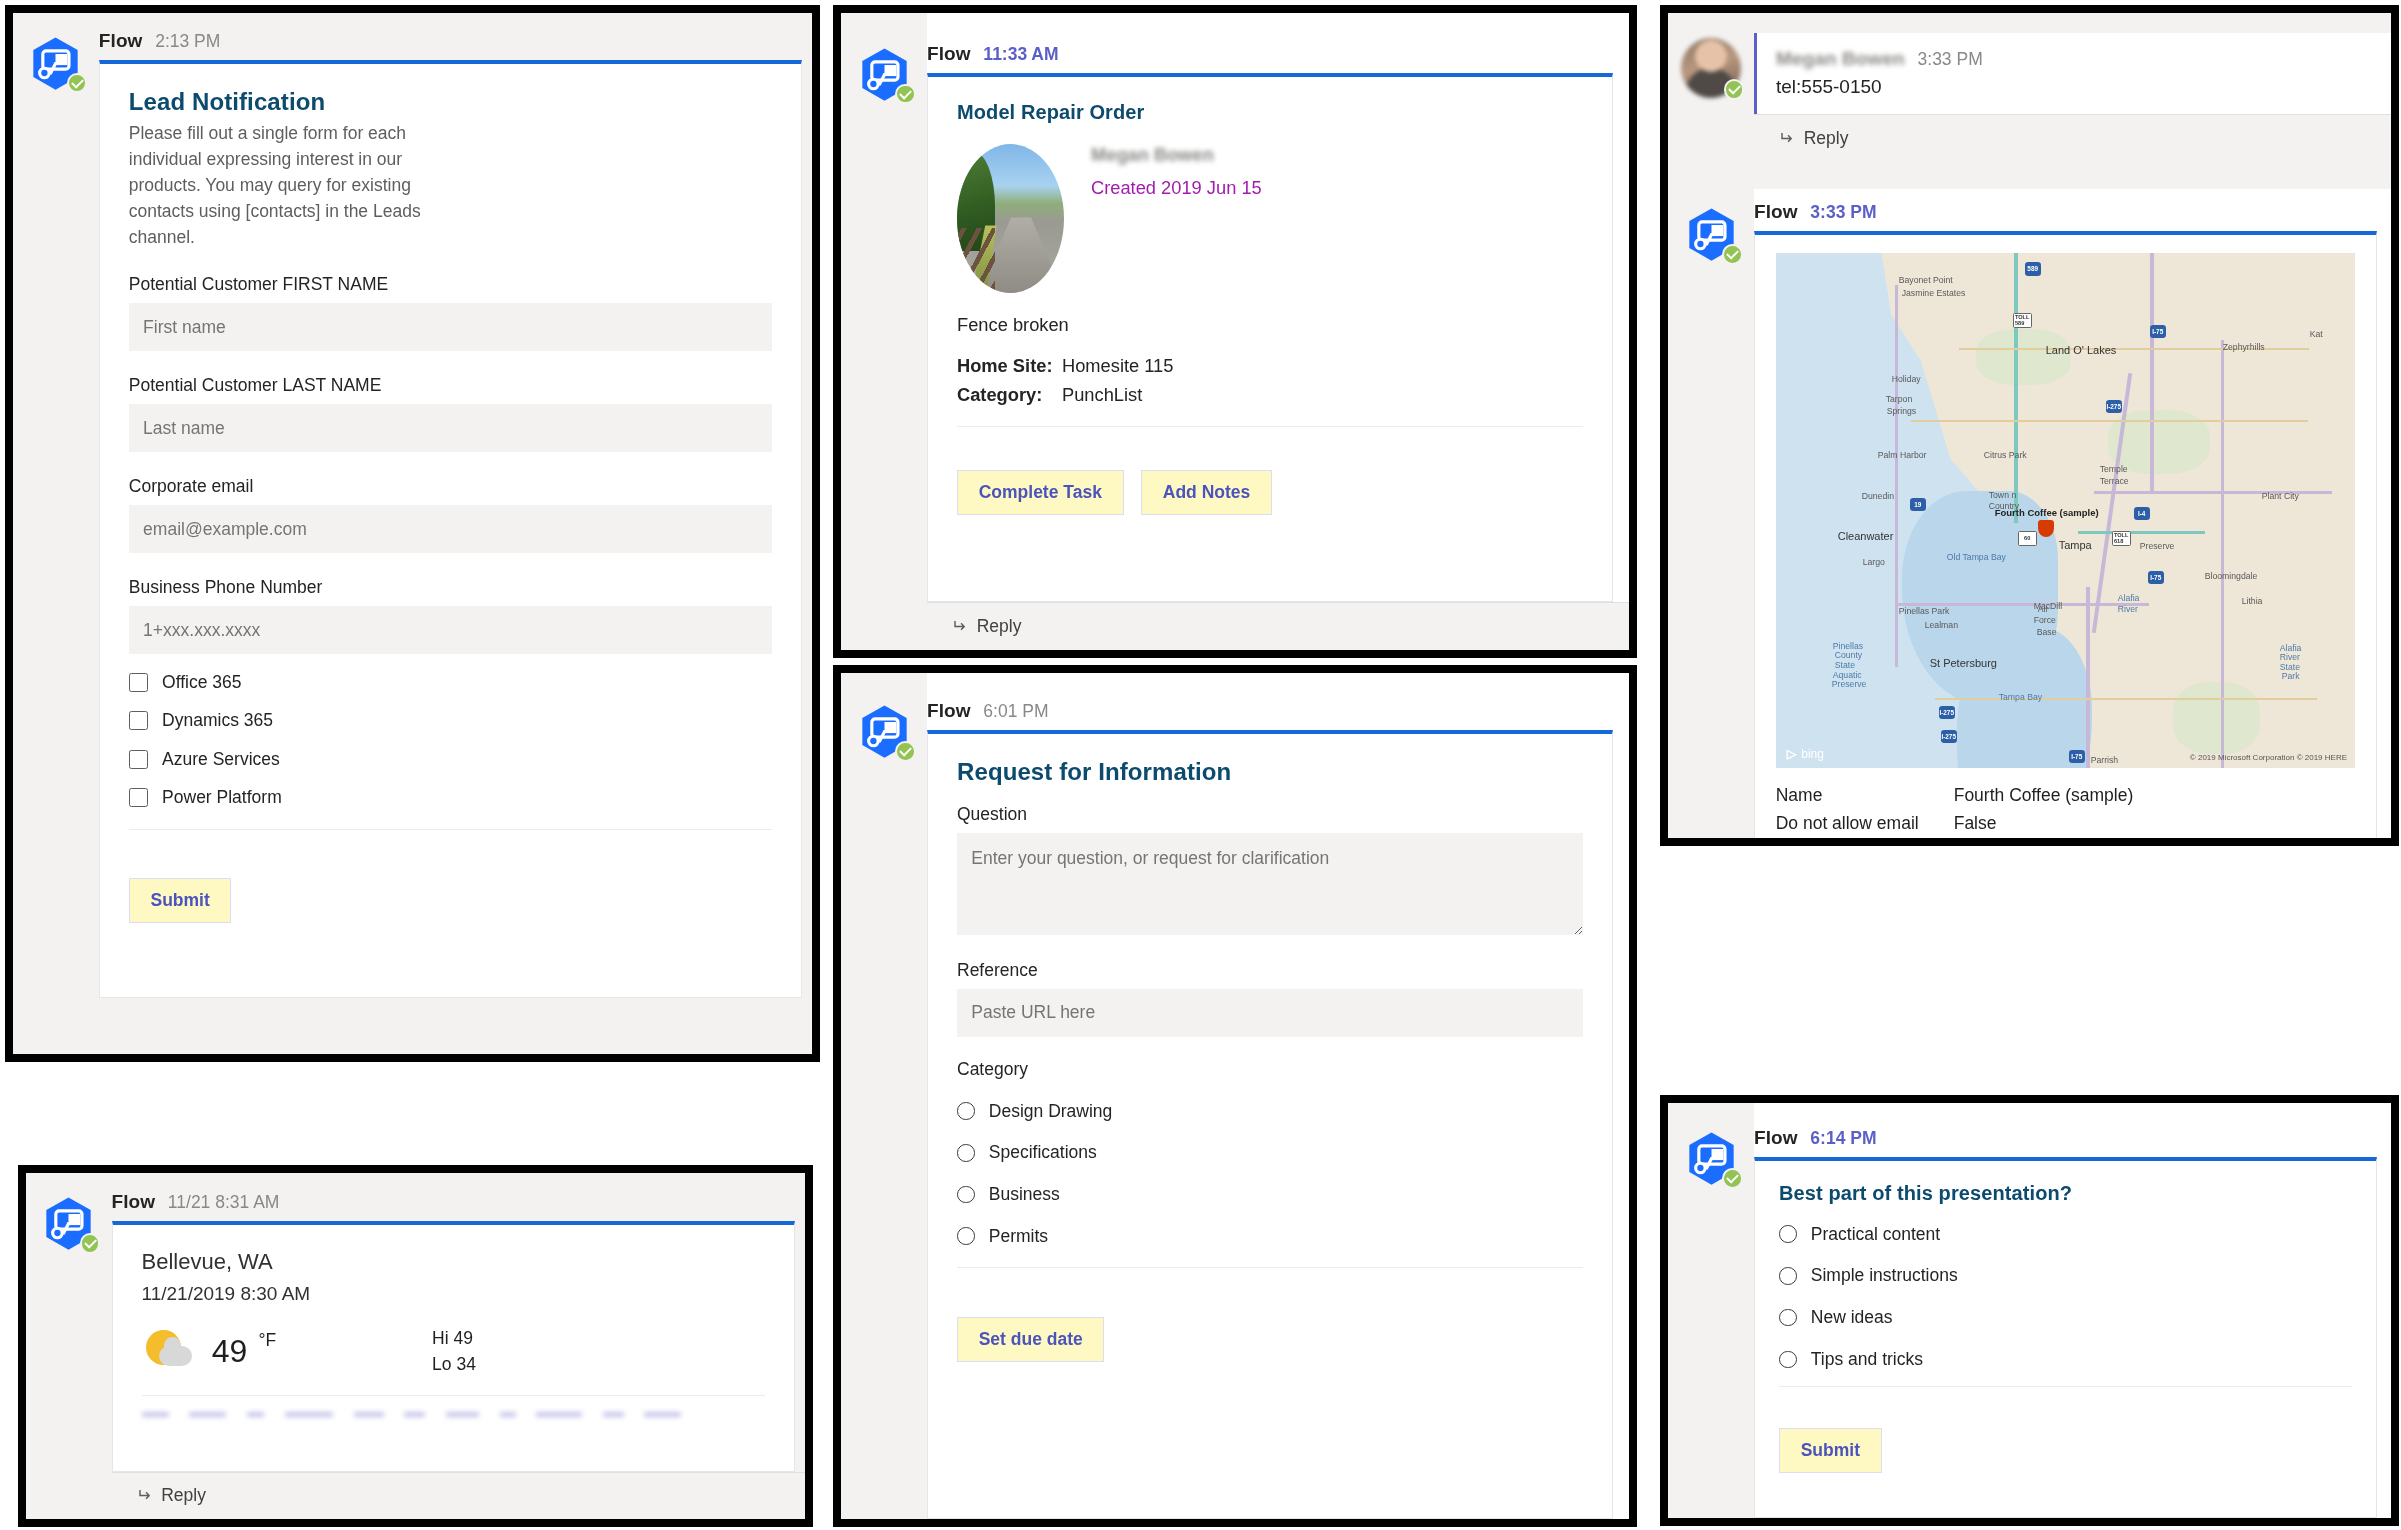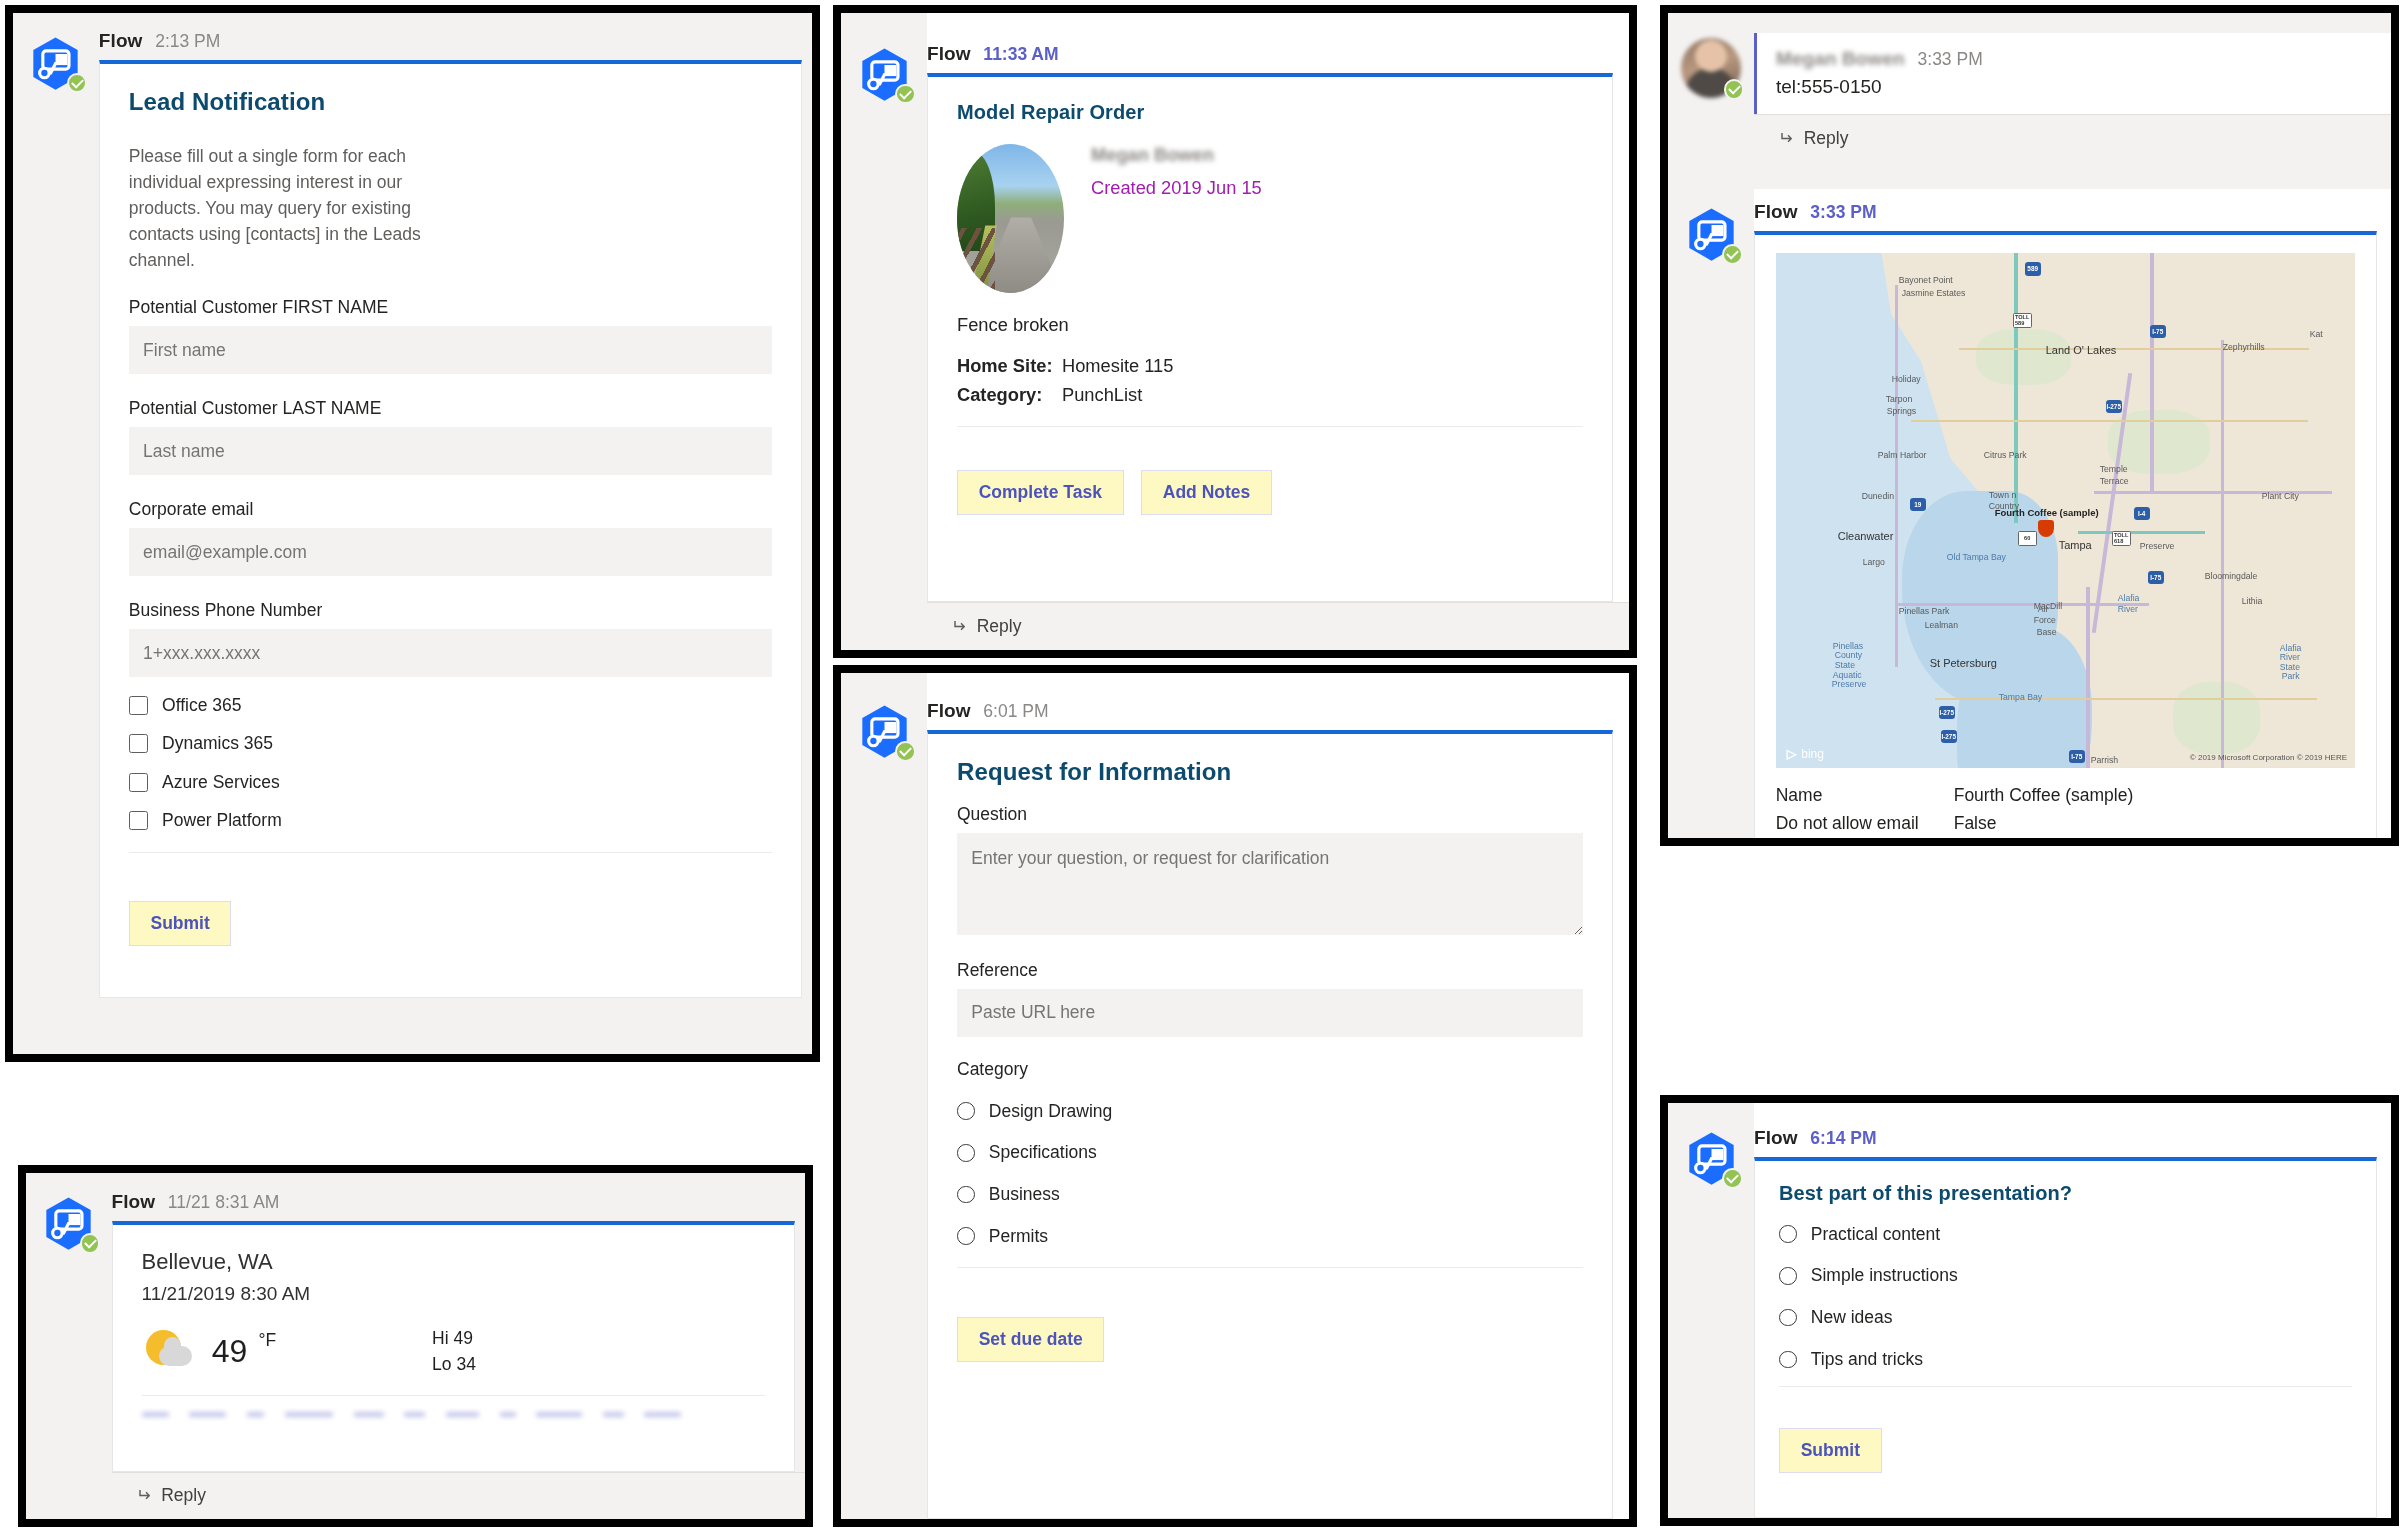--- a/index.html
+++ b/index.html
@@ -60,21 +60,21 @@
   
   .card {
     background:#ffffff;
     border: 0.8px solid #e6e6e6;
     border-top: 4px solid #1668d9;
   }
   .card-inner { padding: 24px 29px 27px 29px; }
 
   .card-title { font-size: 24px; font-weight: 600; color:#0c4a6e; letter-spacing:0.1px; }
   .card-title.sm { font-size: 20px; font-weight:600; }
-  .card-para { font-size: 17.5px; line-height: 26px; color:#605e5c; margin-top: 27px; max-width: 342px; }
+  .card-para { font-size: 17.5px; line-height: 26px; color:#605e5c; margin-top: 4px; max-width: 342px; }
 
   .field-label { font-size: 17.5px; color:#252423; margin-top: 24px; margin-bottom: 8px; }
   .input {
     background:#f3f2f1; border:none; width:100%;
     font-family:"Liberation Sans", sans-serif;
     font-size: 17.5px; color:#9b9997; padding: 13.5px 14.3px;
     display:block;
   }
   .input.ta { height: 102px; padding-top: 15px; }
 

